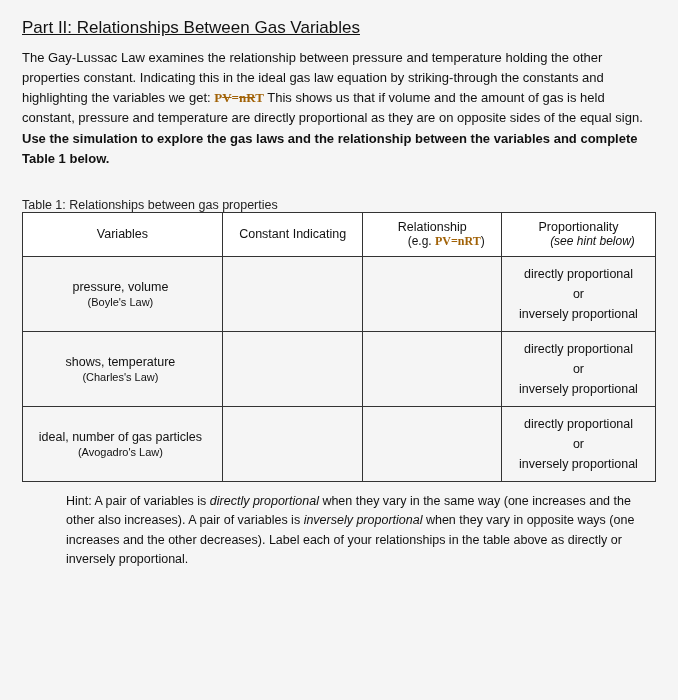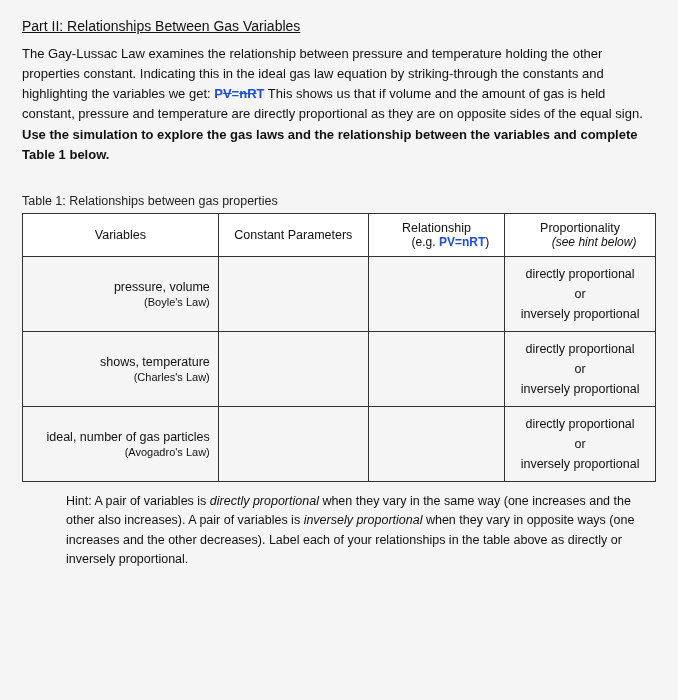--- a/index.html
+++ b/index.html
@@ -7,60 +7,59 @@
       font-family: Arial, sans-serif;
       font-size: 13px;
       background: #f5f5f5;
       color: #111;
       padding: 18px 22px;
       width: 678px;
       min-height: 700px;
     }
     .part-heading {
       text-decoration: underline;
-      font-size: 14px;
+      font-size: 17px;
       margin-bottom: 10px;
     }
     .intro-text {
       font-size: 13px;
       line-height: 1.55;
       margin-bottom: 14px;
     }
     .pv-eq {
       font-weight: bold;
     }
     .pv-eq .strikethrough {
       text-decoration: line-through;
     }
     .bold-line {
       font-weight: bold;
     }
     .table-title {
       font-size: 12.5px;
-      margin-bottom: 5px;
       color: #222;
     }
     table.gas-table {
       width: 100%;
       border-collapse: collapse;
       font-size: 12.5px;
       border-radius: 15px;
     }
     table.gas-table th, table.gas-table td {
       border: 1px solid #333;
       padding: 7px 8px;
       vertical-align: middle;
       text-align: center;
     }
     table.gas-table th {
       background: #fff;
       font-weight: normal;
     }
     table.gas-table td.variables-col {
-      text-align: right;
+      text-align: center;
       padding-left: 4px;
       vertical-align: middle;
     }
     table.gas-table td.proportionality-col {
       text-align: center;
       line-height: 1.6;
     }
     .hint-text {
       font-size: 12.5px;
       line-height: 1.55;
@@ -72,22 +71,23 @@
       margin-bottom: 2px;
     }
     .law-label {
       font-size: 11px;
     }
     .header-subtext {
       font-size: 12px;
       margin-left: 28px;
     }
     .eq-highlight {
-      color: #1d4ed8;
+      color: #a16207;
       font-weight: bold;
+      font-family: Liberation Serif, serif;
     }
   </style>
 </head>
 <body>
 
 
 
 
 <div class="part-heading">Part II:  Relationships Between Gas Variables</div>
 
@@ -100,21 +100,21 @@
 <br>
 
 
 <div class="table-title">Table 1: Relationships between gas properties</div>
 
 
 <table class="gas-table">
   <thead>
     <tr>
       <th>Variables</th>
-      <th>Constant Parameters</th>
+      <th>Constant Indicating</th>
       <th>
         <span>Relationship</span><br>
         <span class="header-subtext">(e.g. <span class="eq-highlight"><span>P</span><span class="pv-eq" style="text-decoration:none;">V</span>=<span>n</span><span>R</span><span>T</span></span>)</span>
       </th>
       <th>
         <span>Proportionality</span><br>
         <span class="header-subtext italic">(see hint below)</span>
       </th>
     </tr>
   </thead>

